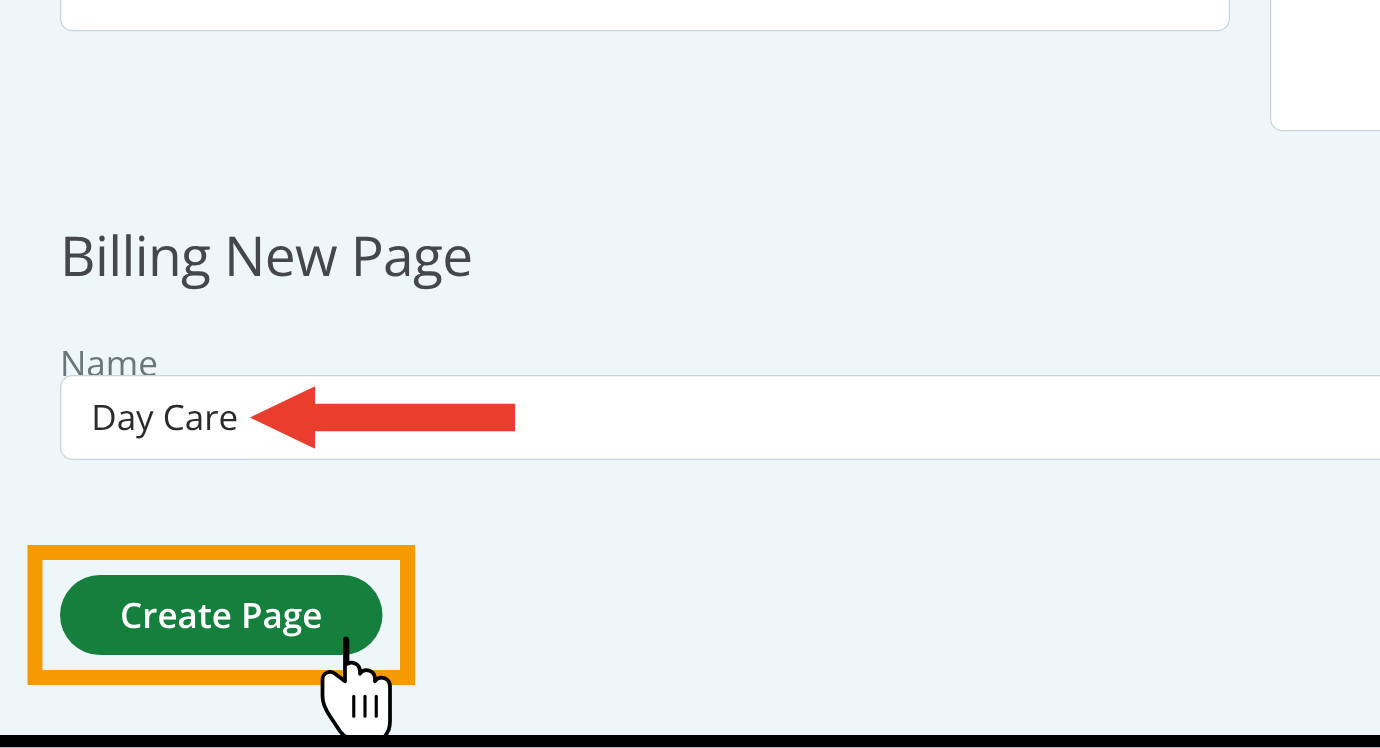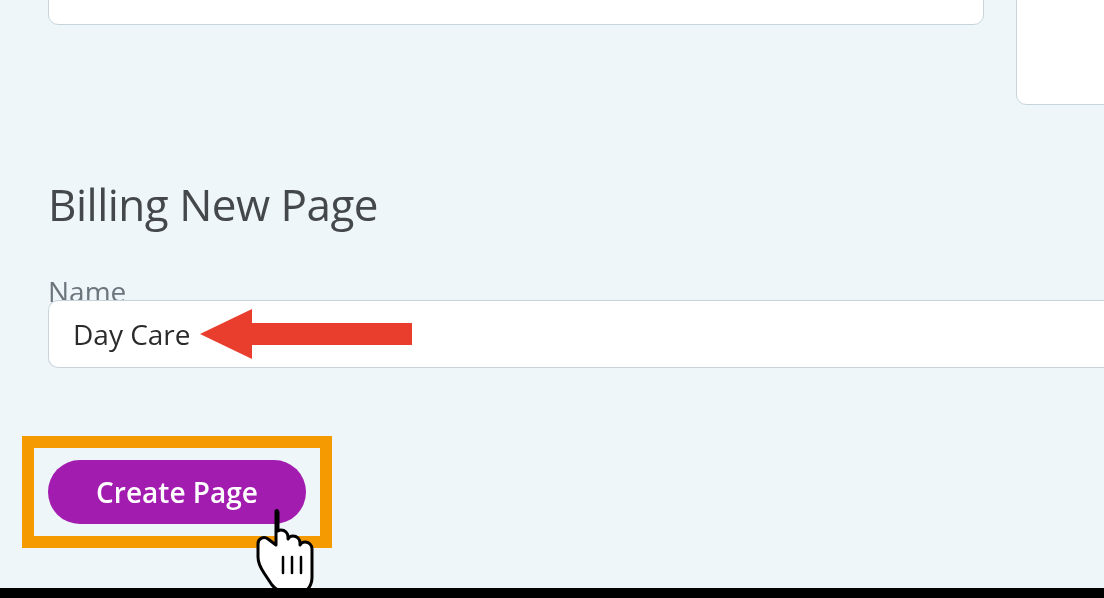--- a/index.html
+++ b/index.html
@@ -94,21 +94,21 @@
       border: 12px solid #f59a00;
       background: transparent;
       pointer-events: none;
     }
     .create-btn {
       position: absolute;
       top: 460px;
       left: 48px;
       width: 258px;
       height: 64px;
-      background: #a21caf;
+      background: #15803d;
       border: none;
       border-radius: 32px;
       color: #ffffff;
       font-size: 28px;
       font-weight: 600;
       cursor: pointer;
       font-family: inherit;
     }
     .cursor-wrap {
       position: absolute;

